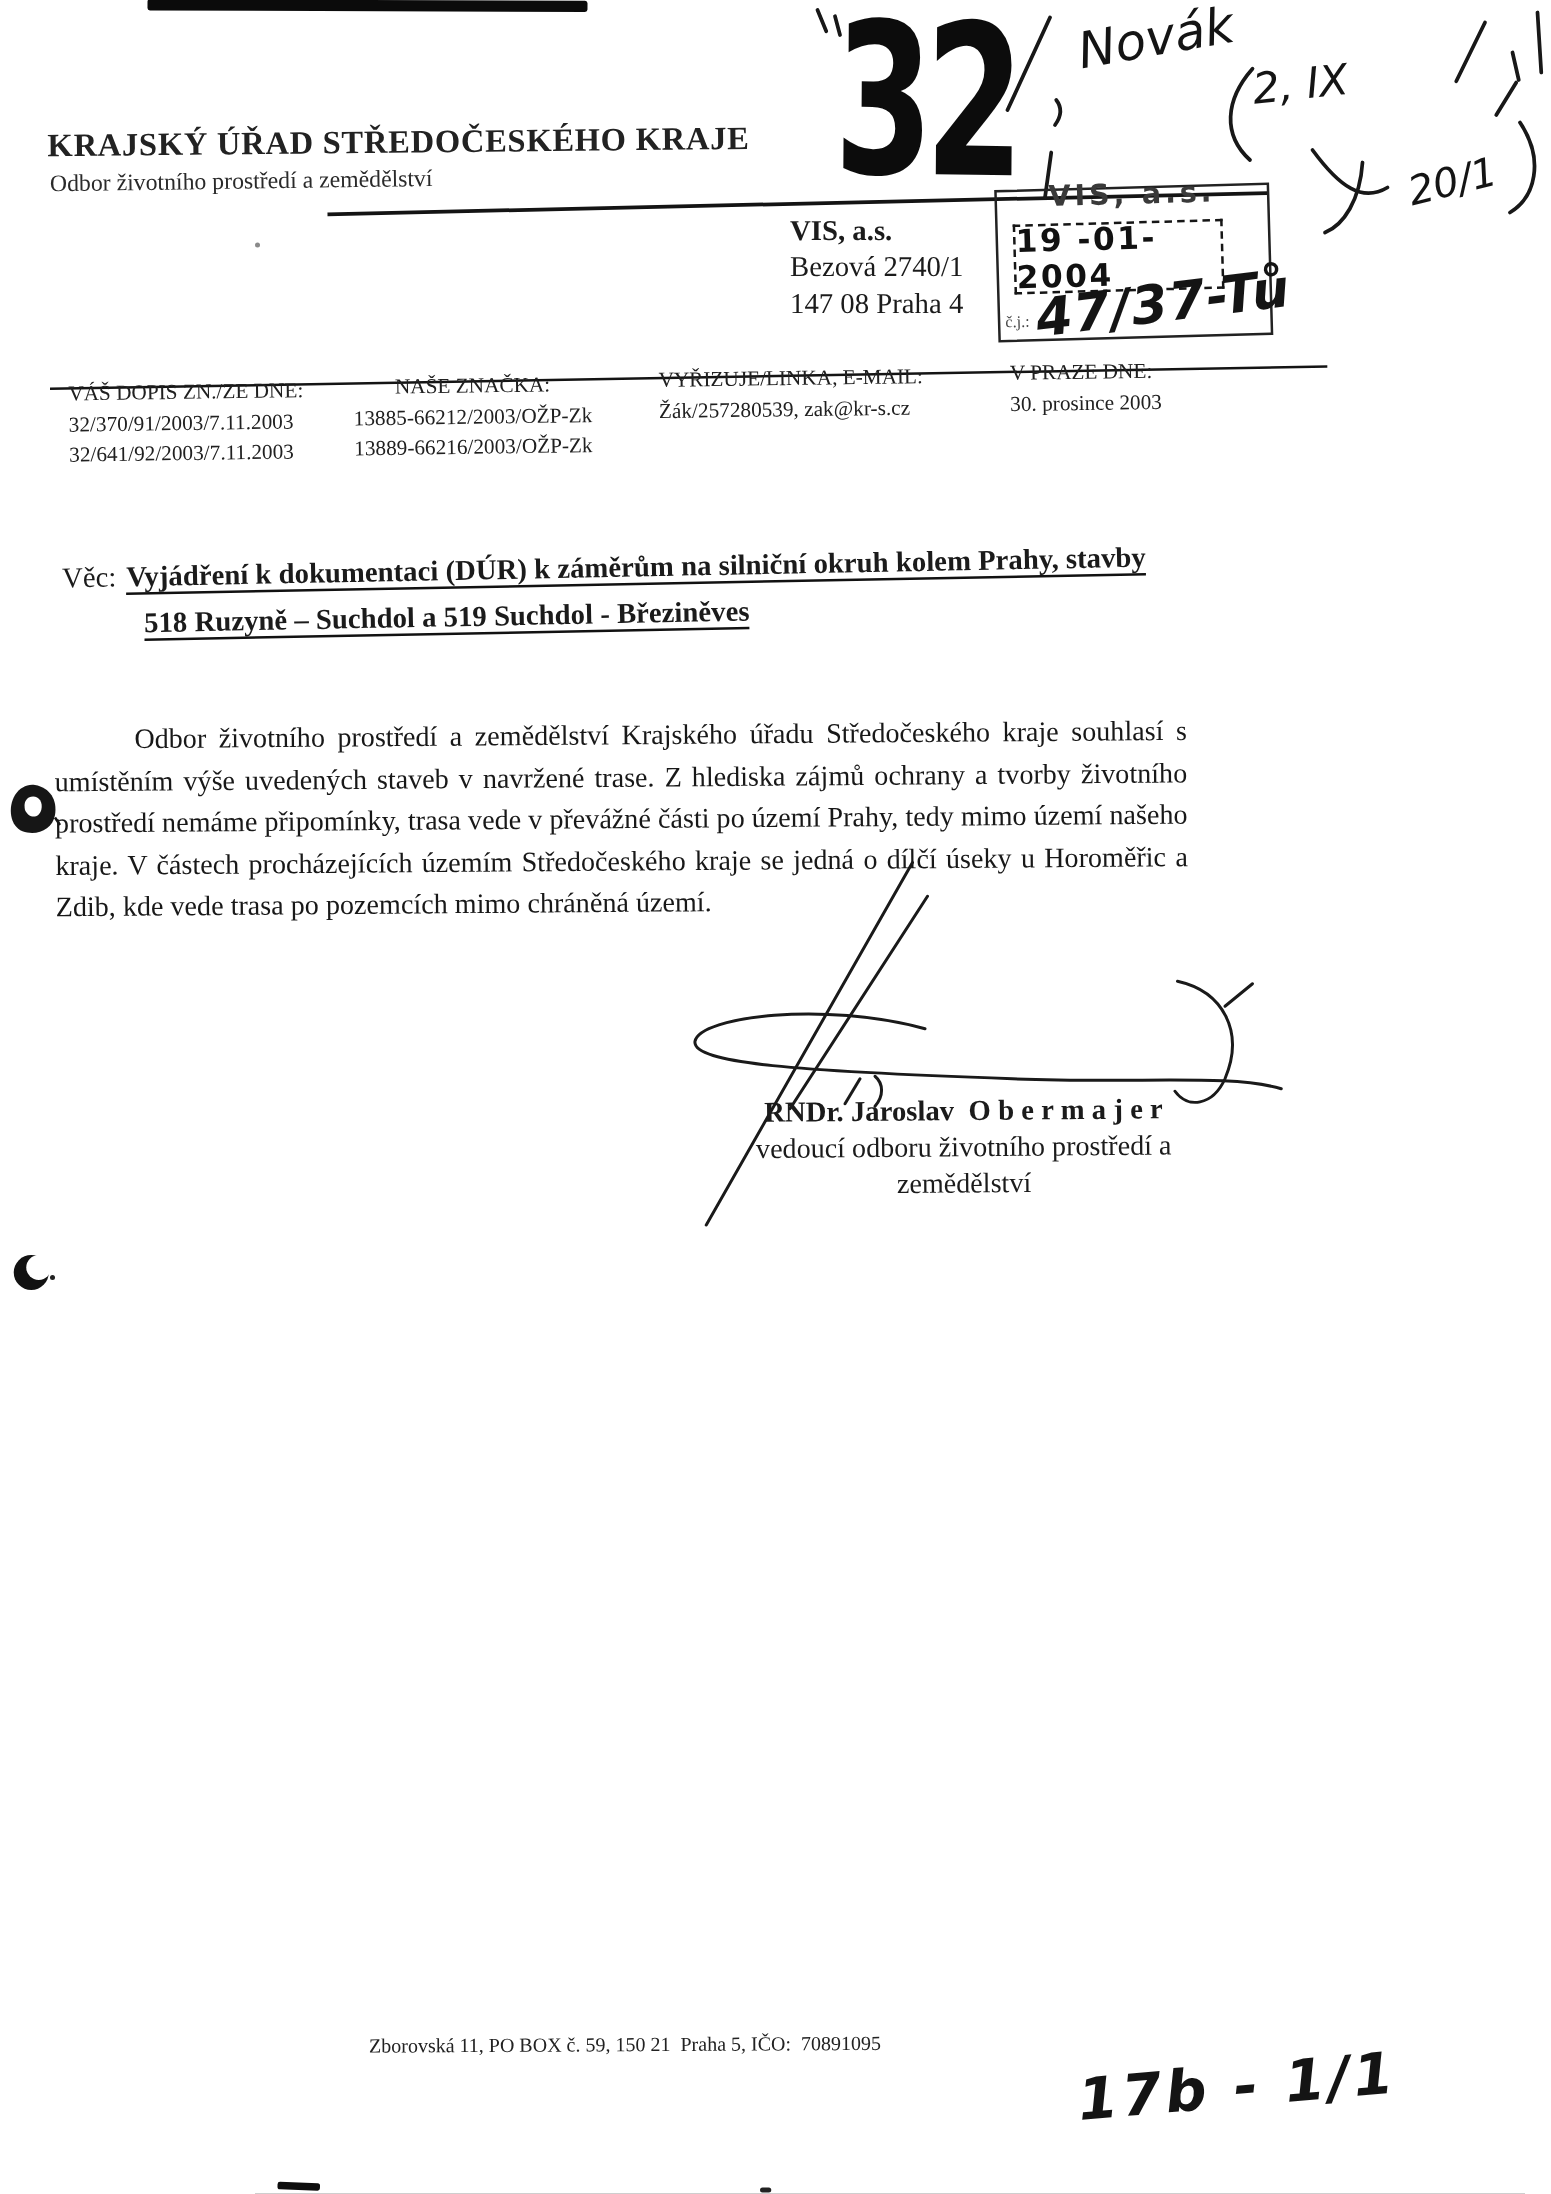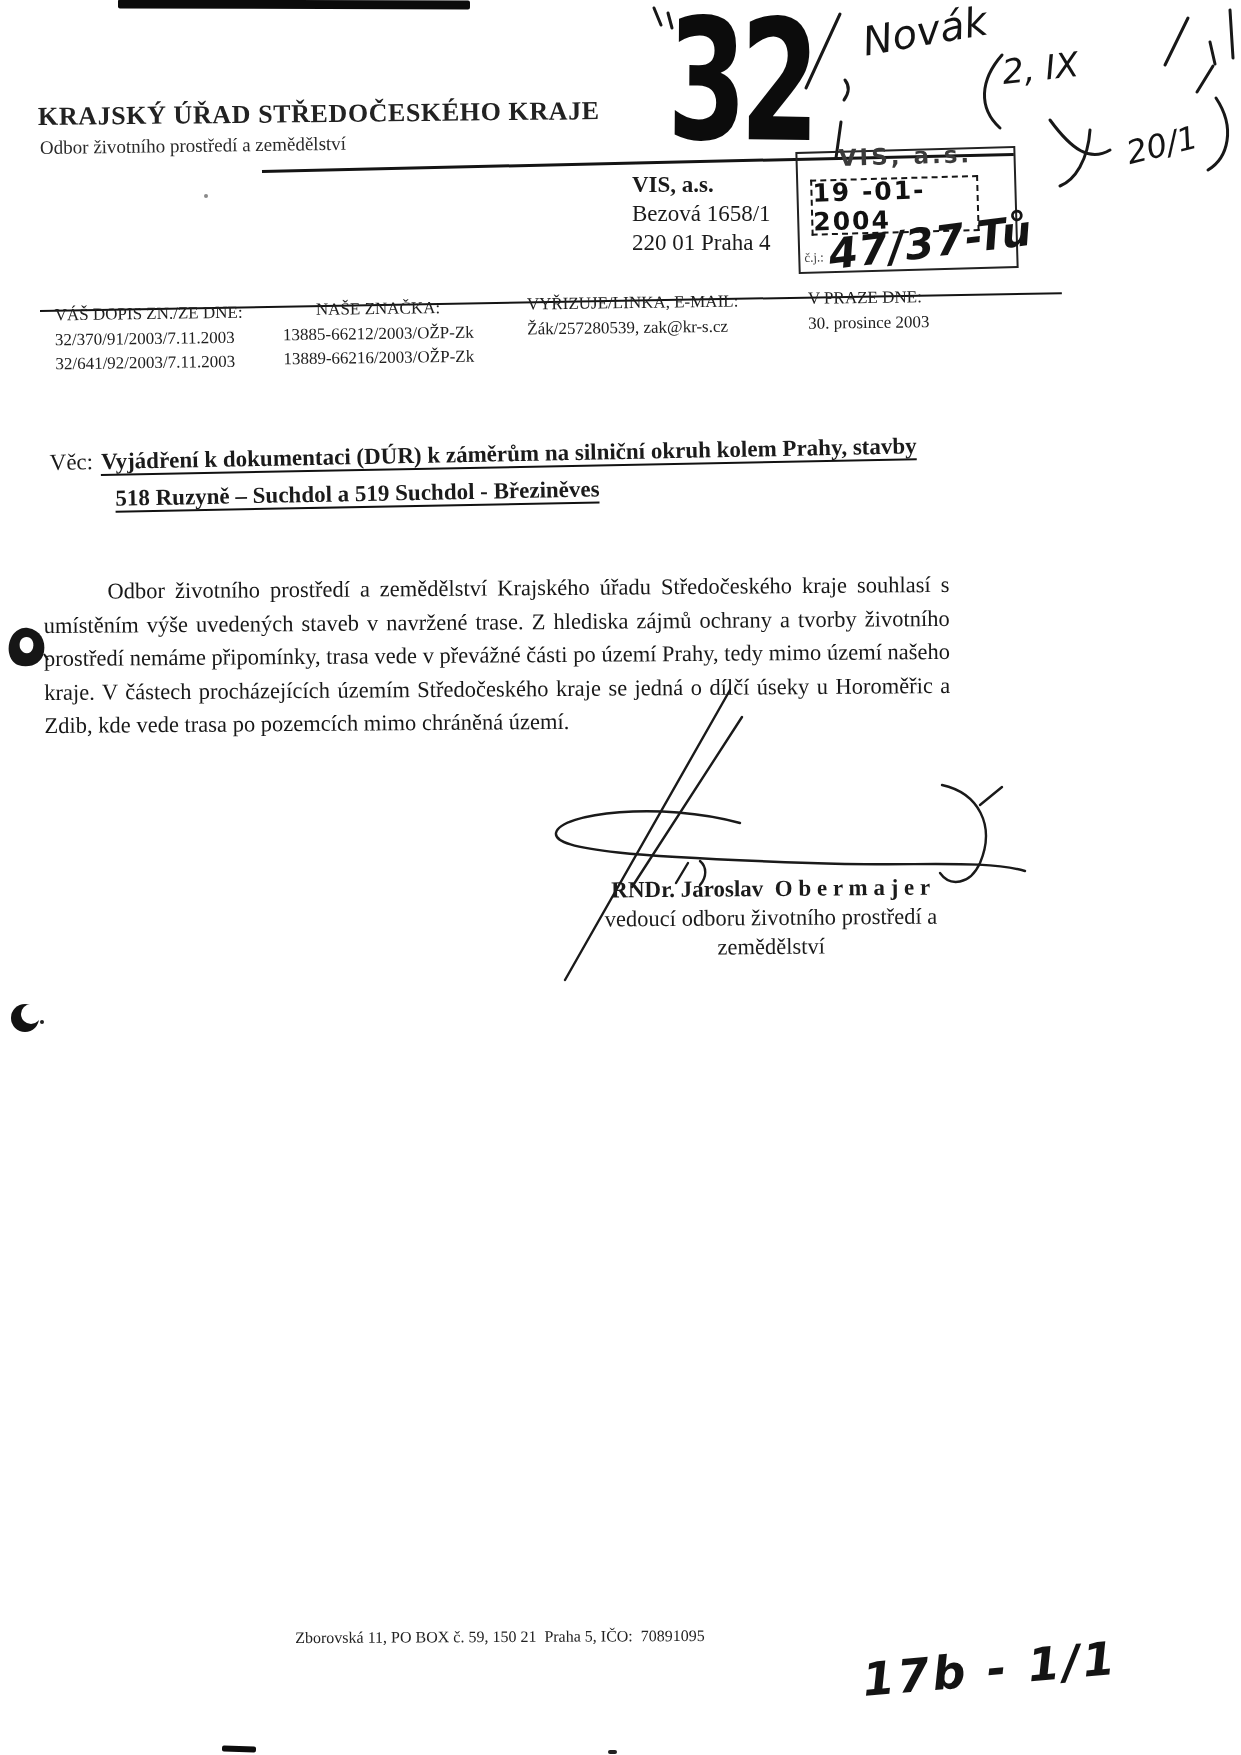--- a/index.html
+++ b/index.html
@@ -95,22 +95,22 @@
     <path d="M596,98 C 616,128 608,158 588,170"></path>
     <path d="M610,10 l 3,48"></path>
     <path d="M470,130 C 468,160 455,180 440,186"></path>
   </svg>
   <div class="abs hw" style="left:862px;top:8px;font-size:40px;transform:rotate(-10deg);">Novák</div>
   <div class="abs hw" style="left:1002px;top:48px;font-size:34px;transform:rotate(-6deg);">2, IX</div>
   <div class="abs hw" style="left:1126px;top:126px;font-size:32px;transform:rotate(-14deg);">20/1</div>
 
   <div class="abs recipient">
     <div class="rname">VIS, a.s.</div>
-    <div>Bezová 1658/1</div>
-    <div>220 01 Praha 4</div>
+    <div>Bezová 2740/1</div>
+    <div>147 08 Praha 4</div>
   </div>
 
   <div class="abs rstamp">
     <div class="company">VIS, a.s.</div>
     <div class="datebox keep">19 -01- 2004</div>
     <div class="cj">č.j.:</div>
   </div>
   <div class="abs hw hw-stampref">47/37-Tů</div>
 
   <div class="abs" style="left:40px;top:310px;width:1022px;border-top:2px solid #141414;transform:rotate(-1deg);transform-origin:left;"></div>

